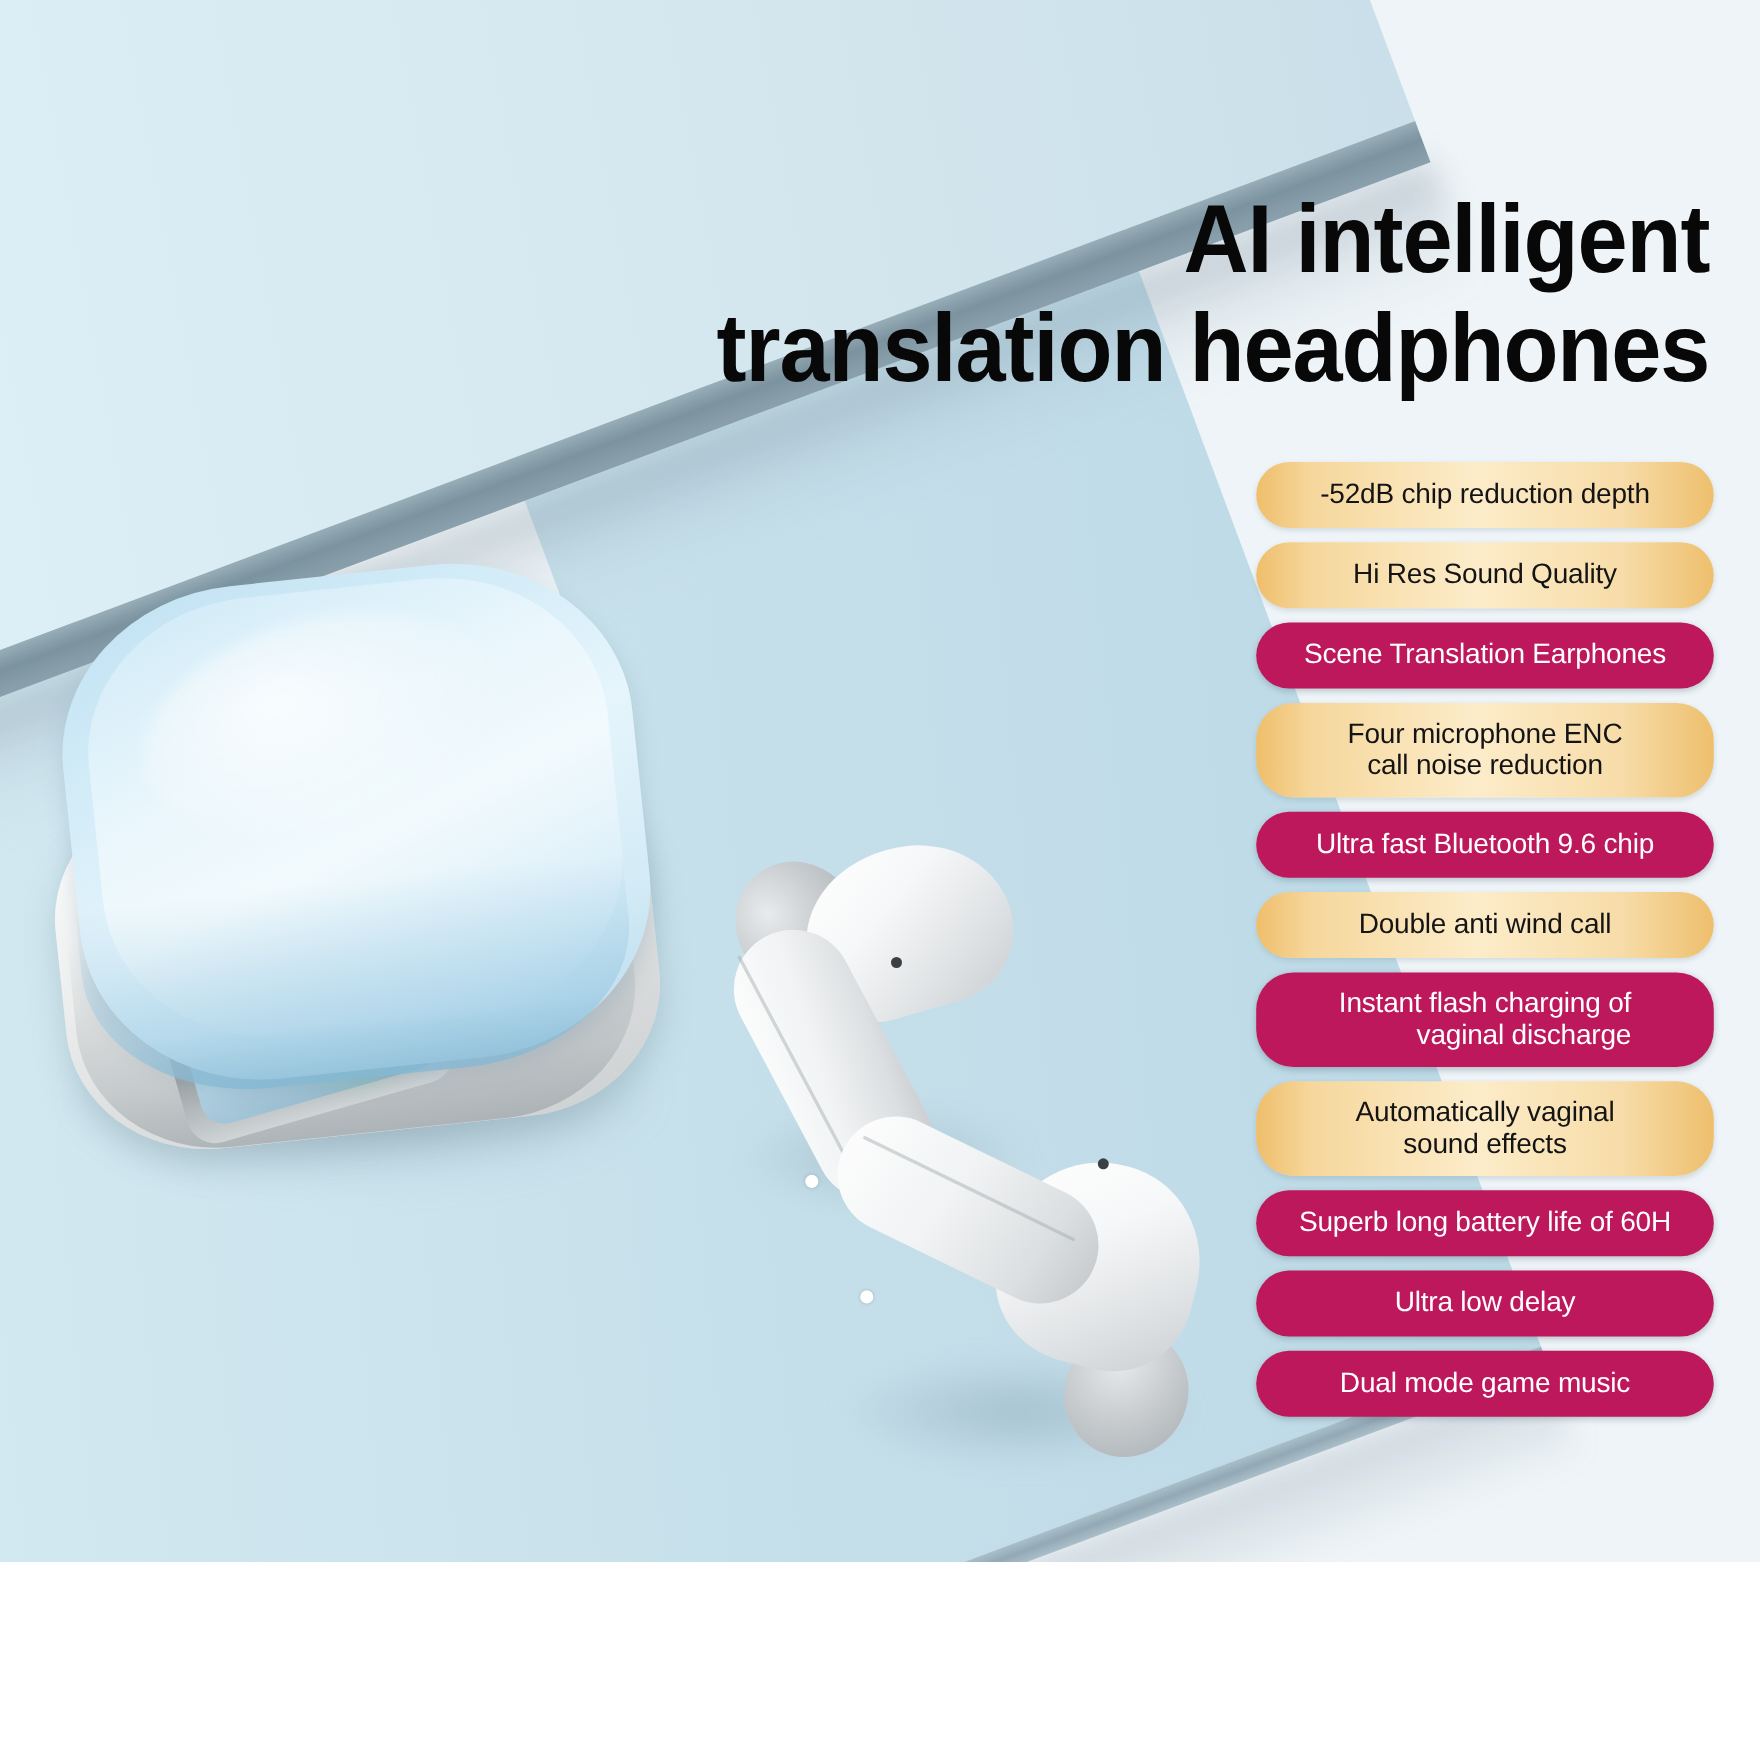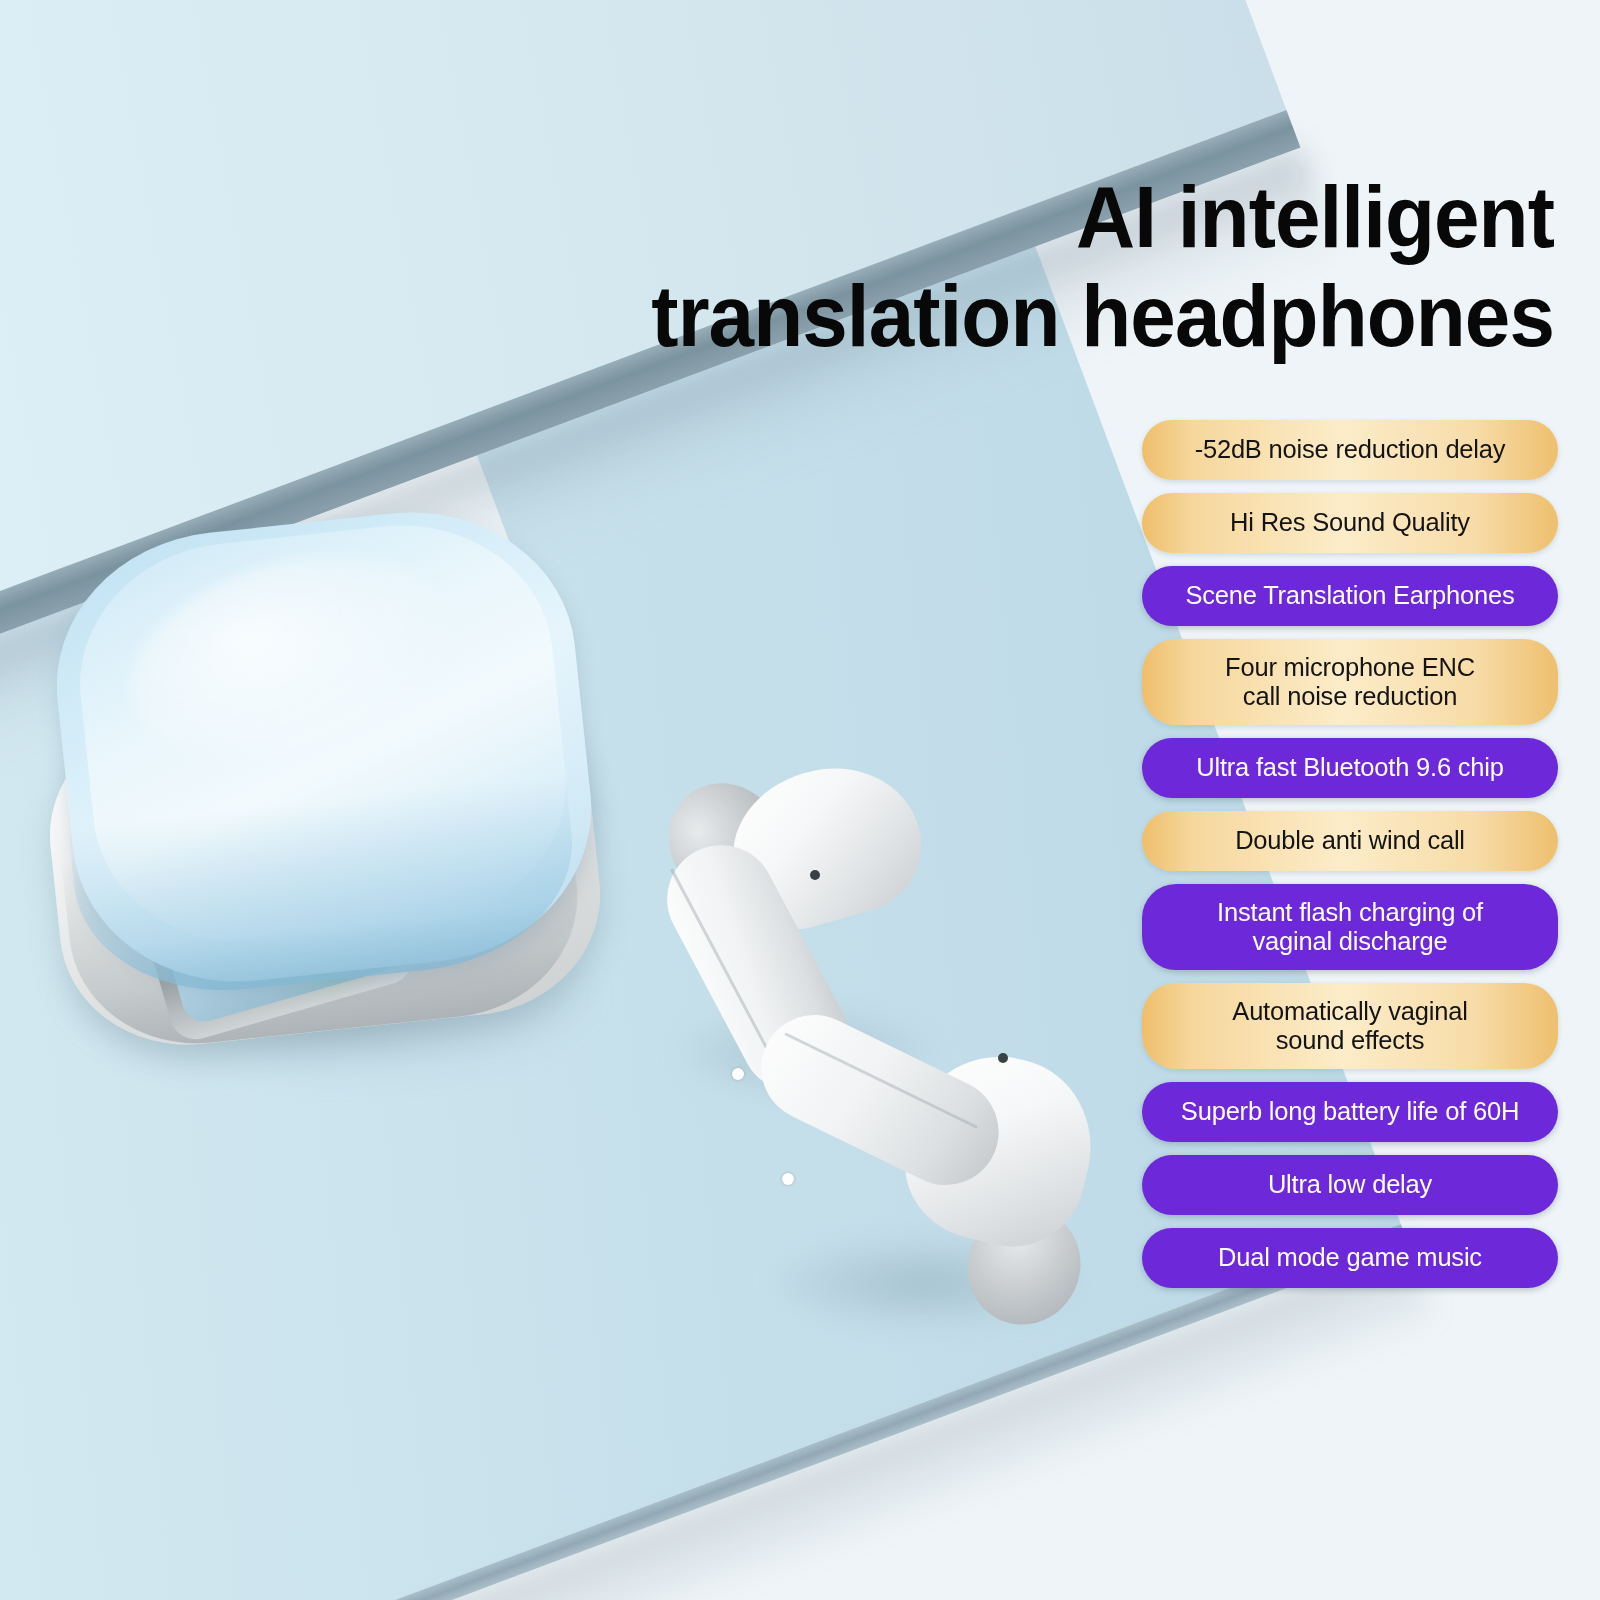--- a/index.html
+++ b/index.html
@@ -3,21 +3,21 @@
 <meta charset="utf-8">
 <style>
   * { margin:0; padding:0; box-sizing:border-box; }
   html, body {
     width:1600px; height:1600px;
     font-family:"Liberation Sans", sans-serif;
     overflow:hidden;
   }
   #stage {
     position:relative;
-    width:1600px; height:1600px;
+    width:1600px; height:1420px;
     background:#dcecf3;
     overflow:hidden;
     padding-left:23px;
   }
 
   
   .white-floor{
     position:absolute; left:-500px; top:-500px; width:3000px; height:3000px;
     background:
       radial-gradient(ellipse 1200px 900px at 300px 1250px, #ffffff 0%, #fafcfd 45%, #eef4f7 100%);
@@ -204,23 +204,24 @@
     line-height:1.14;
     letter-spacing:-.2px;
     white-space:pre-line;
   }
   .pill.gold{
     background:linear-gradient(90deg,#efbe6b 0%,#f6d79c 12%,#fcecc9 48%,#f7dca8 80%,#eebf6d 100%);
     color:#141414;
     box-shadow:0 2px 5px rgba(120,140,155,.25);
   }
   .pill.dark{
-    background:#6d28d9;
+    background:#be185d;
     color:#ffffff;
     box-shadow:0 2px 6px rgba(80,100,115,.35);
+    text-align:right;
   }
   .pill.two-line{ min-height:86px; }
 </style>
 </head>
 <body>
 
 <div id="stage">
 
   <div class="bg-haze"></div>
   <div class="white-floor"></div>
@@ -271,21 +272,21 @@
     <div class="bud-hole" style="left:258px; top:58px;"></div>
     <div class="bud-dot" style="left:42px; top:178px;"></div>
   </div>
 
   <h1 class="title">
     <span>AI intelligent</span>
     <span class="title-l2">translation headphones</span>
   </h1>
 
   <div class="features" id="feature-list">
-      <div class="pill gold">-52dB noise reduction delay</div>
+      <div class="pill gold">-52dB chip reduction depth</div>
       <div class="pill gold">Hi Res Sound Quality</div>
       <div class="pill dark">Scene Translation Earphones</div>
       <div class="pill gold two-line">Four microphone ENC
 call noise reduction</div>
       <div class="pill dark">Ultra fast Bluetooth 9.6 chip</div>
       <div class="pill gold">Double anti wind call</div>
       <div class="pill dark two-line">Instant flash charging of
 vaginal discharge</div>
       <div class="pill gold two-line">Automatically vaginal
 sound effects</div>

